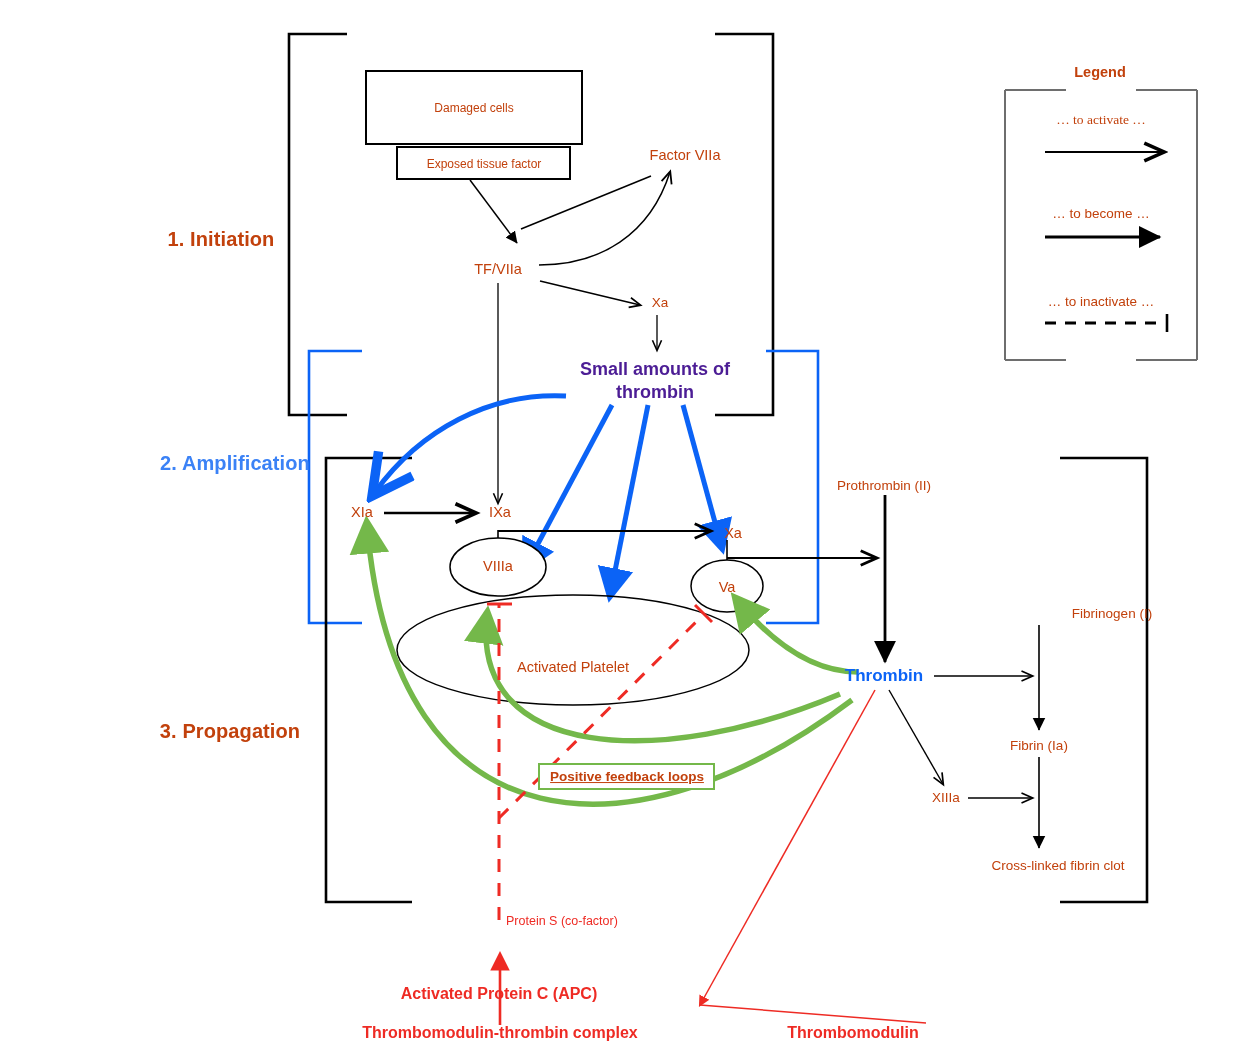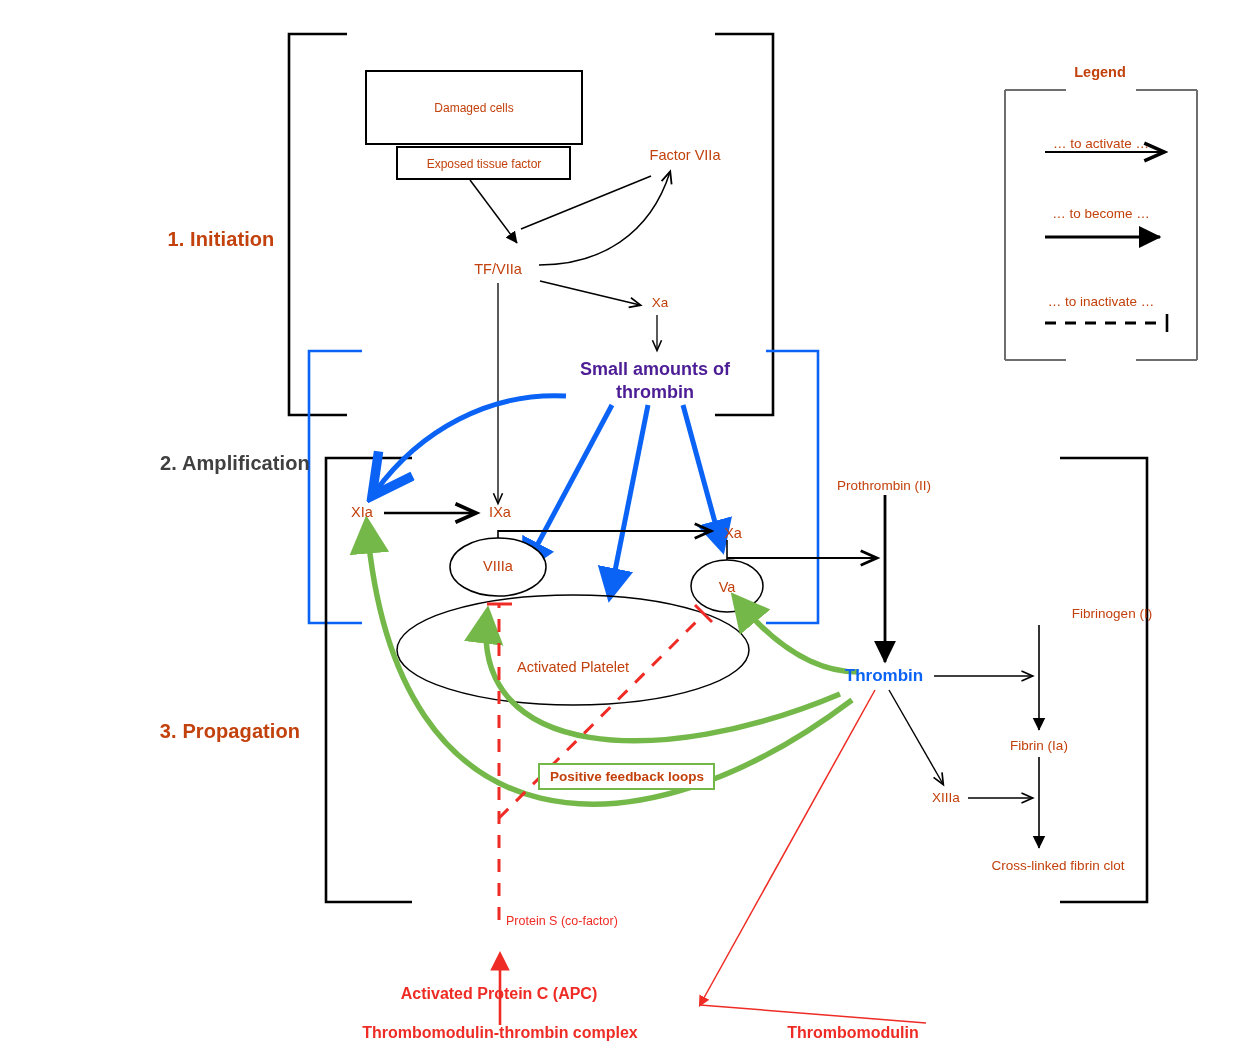--- a/index.html
+++ b/index.html
@@ -24,31 +24,31 @@
     height: 1064px;
   }
   .lbl {
     position: absolute;
     white-space: nowrap;
     line-height: 1.18;
     color: #c2410c;
   }
   .lbl.ctr { transform: translate(-50%, -50%); text-align: center; }
   .phase    { font-size: 20px; font-weight: bold; letter-spacing: .1px; margin-left: 47px; }
-  .phase-blue { color: #404040; }
+  .phase-blue { color: #3b82f6; }
   .boxtxt   { font-size: 12px; font-weight: normal; }
   .node-bold{ font-size: 14.5px; font-weight: normal; }
   .node-reg { font-size: 13.5px; font-weight: normal; }
   .blue-bold{ font-size: 18px; font-weight: bold; color: #4c1d95; }
   .blue-node{ font-size: 17px; font-weight: bold; color: #0B63F6; }
   .red-bold { font-size: 16px; font-weight: bold; color: #EE2B24; }
   .red-reg  { font-size: 12.5px; font-weight: normal; color: #EE2B24; }
   .legend-title { font-size: 14.5px; font-weight: bold; }
   .legend-item  { font-size: 13.5px; font-weight: normal; }
-  .fbk      { font-size: 13.5px; font-weight: bold; }
+  .fbk      { font-size: 13.5px; font-weight: bold; text-decoration: underline; }
   .boxframe {
     position: absolute;
     border: 2.2px solid #000;
     background: #ffffff;
     box-sizing: border-box;
   }
   .fbkbox {
     position: absolute;
     border: 2px solid #74B84A;
     background: #ffffff;
@@ -201,17 +201,17 @@
   <div class="lbl ctr node-reg" style="left:1058px; top:866px;">Cross-linked fibrin clot</div>
 
   <div class="lbl ctr fbk" style="left:627px; top:777px;">Positive feedback loops</div>
 
   <div class="lbl red-reg" style="left:506px; top:914px;">Protein S (co-factor)</div>
   <div class="lbl ctr red-bold" style="left:499px; top:994px;">Activated Protein C (APC)</div>
   <div class="lbl ctr red-bold" style="left:500px; top:1033px;">Thrombomodulin-thrombin complex</div>
   <div class="lbl ctr red-bold" style="left:853px; top:1033px;">Thrombomodulin</div>
 
   <div class="lbl ctr legend-title" style="left:1100px; top:73px;">Legend</div>
-  <div class="lbl ctr legend-item" style="left:1101px; top:144px;">… to activate …</div>
+  <div class="lbl ctr legend-item" style="left:1101px; top:120px;font-family:Liberation Serif, serif;">… to activate …</div>
   <div class="lbl ctr legend-item" style="left:1101px; top:214px;">… to become …</div>
   <div class="lbl ctr legend-item" style="left:1101px; top:302px;">… to inactivate …</div>
 
 </div>
 
 </body></html>

